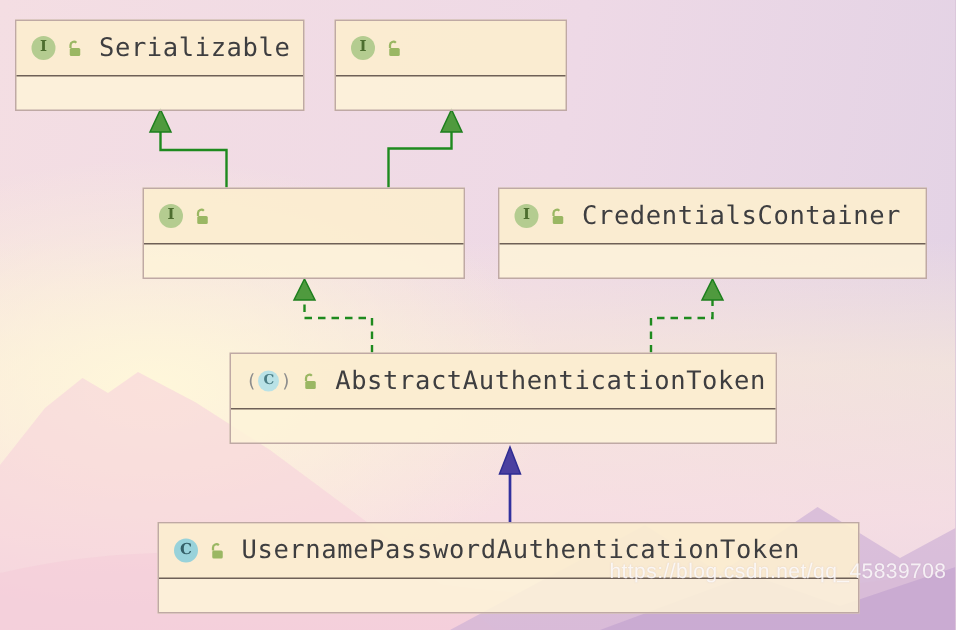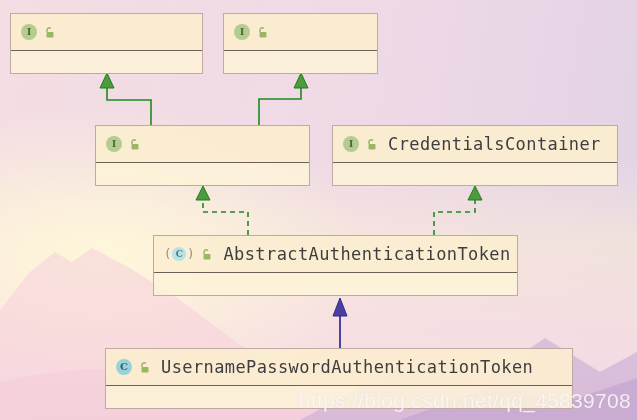--- a/index.html
+++ b/index.html
@@ -45,23 +45,23 @@
   .iface{background:#b4cc90;}
   .iface i{color:#4d6e2f;}
   .cls{background:#98d2da;}
   .cls i{color:#356068;}
   .cls.abstract{background:#b9e2e6;width:14px;height:14px;}
   .cls.abstract i{color:#4a7d84;font-size:9px;}
   .abs-wrap{display:inline-flex;align-items:center;gap:1px;}
   .paren{color:#8d8d8d;font-size:12px;font-family:"DejaVu Sans Mono",monospace;}
   .lock{display:inline-flex;flex:0 0 auto;margin-left:2px;}
   .watermark{
-    position:absolute;z-index:5;right:6px;top:389px;
+    position:absolute;z-index:5;right:6px;top:372px;
     font-family:"Liberation Sans",sans-serif;
-    font-size:21px;letter-spacing:0.3px;
+    font-size:14px;letter-spacing:0.3px;
     color:rgba(255,255,255,0.80);
     text-shadow:0 0 1px rgba(180,150,170,0.35);
   }
 </style>
 </head>
 <body>
 
 <div class="canvas">
 
   <svg class="bg-layer" viewBox="0 0 637 420">
@@ -98,20 +98,21 @@
     <div class="title-row">
       <span class="ic-circle iface">
           <i>I</i>
         </span>
       <span class="lock">
         <svg width="11" height="12" viewBox="0 0 11 12">
             <path d="M3 6 V4.1 a2.3 2.3 0 0 1 3.9-1.6" fill="none" stroke="#9ab763" stroke-width="1.5"></path>
             <rect x="2.5" y="6" width="7" height="5.4" rx="1" fill="#9ab763"></rect>
           </svg>
       </span>
+      <span class="label">Serializable</span>
     </div>
     <div class="body-row"></div>
   </div>
 
   <div class="node" style="left:223px;top:13px;width:155px;">
     <div class="title-row">
       <span class="ic-circle iface">
           <i>I</i>
         </span>
       <span class="lock">

